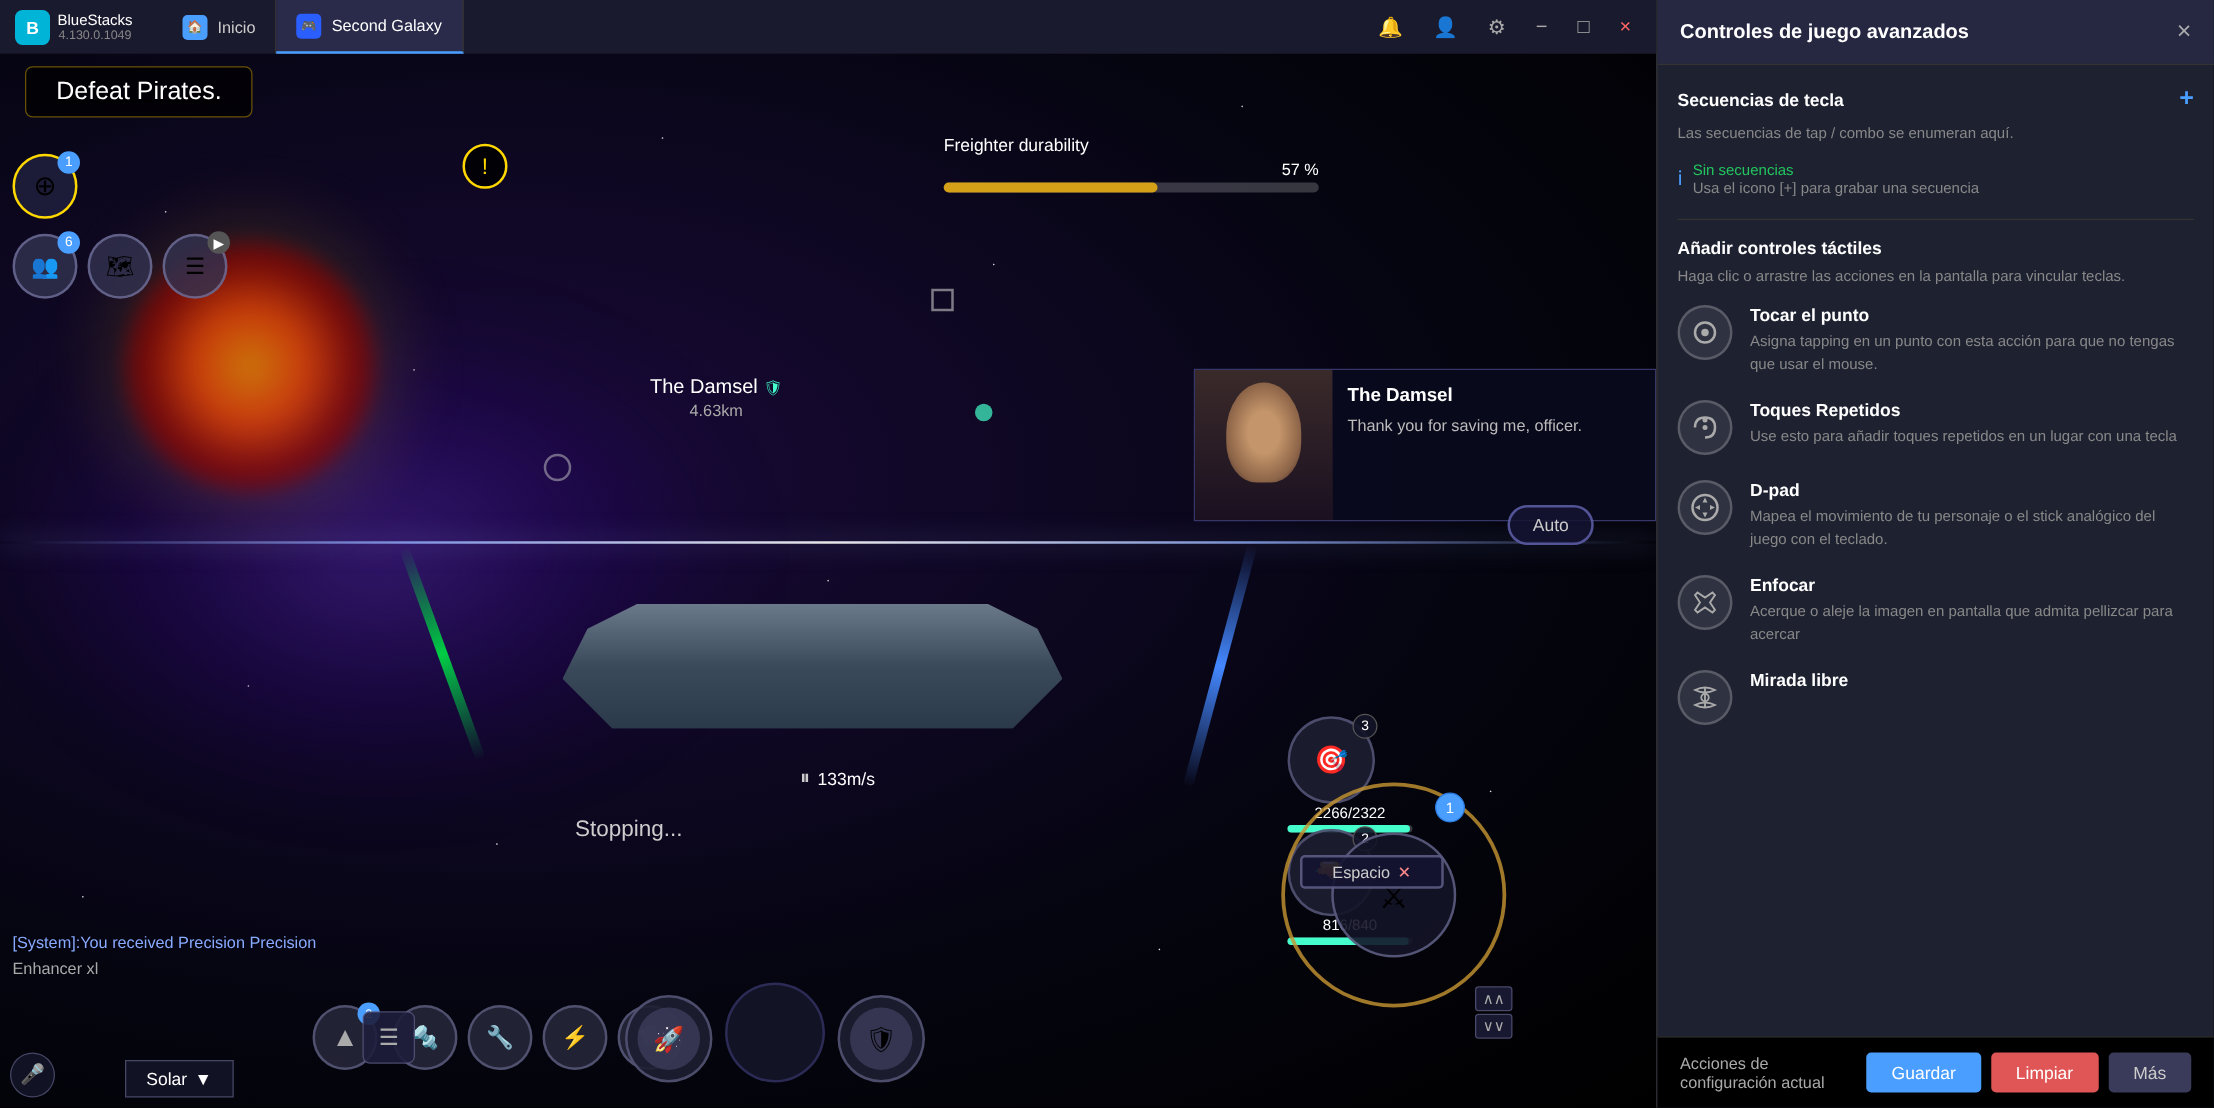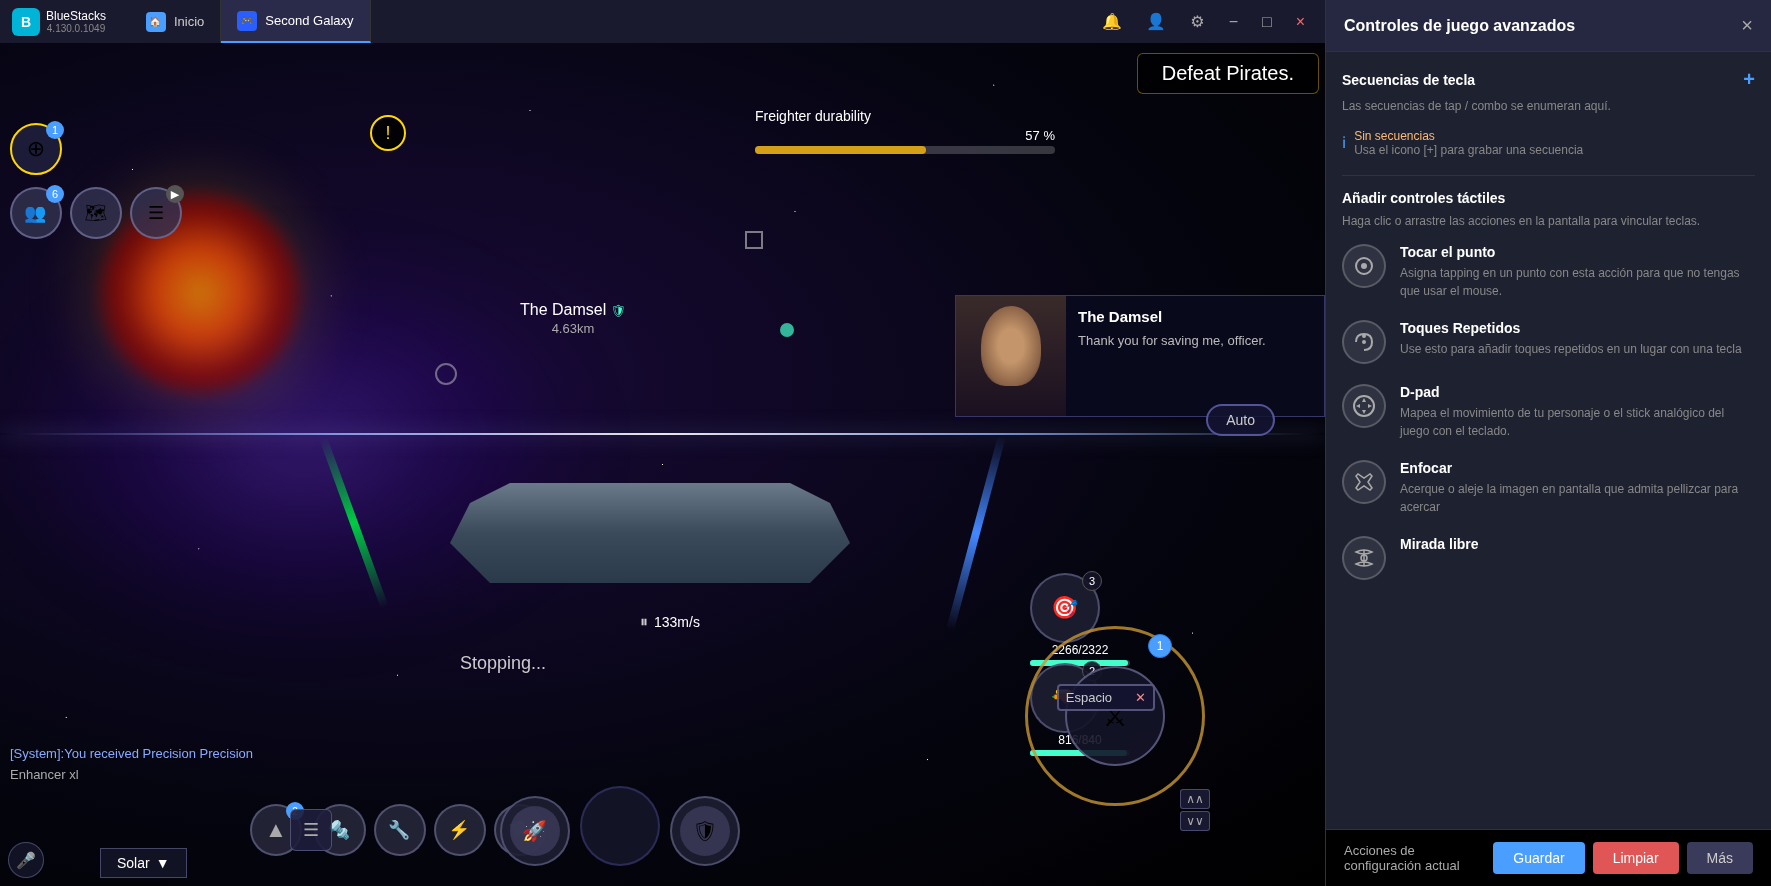--- a/index.html
+++ b/index.html
@@ -86,22 +86,22 @@
     
     .horizon {
       position: absolute; top: 390px; left: 0; width: 100%; height: 2px;
       background: linear-gradient(90deg, transparent, rgba(150,180,255,0.8), rgba(255,255,255,0.9), rgba(150,180,255,0.8), transparent);
       box-shadow: 0 0 20px rgba(150,180,255,0.6);
     }
 
     
     .top-hud {
       position: absolute; top: 10px; left: 0; right: 0;
-      display: flex; justify-content: flex-end; align-items: flex-start;
-      padding: 0 6px;
+      display: flex; justify-content: flex-start; align-items: flex-start;
+      padding: 0 20px;
       text-decoration: underline;
     }
     .quest-banner {
       background: rgba(0,0,0,0.7); border: 1px solid rgba(255,200,0,0.4);
       border-radius: 6px; padding: 8px 24px; text-align: center;
     }
     .quest-title { color: #fff; font-size: 20px; font-weight: 500; }
     .quest-icon {
       width: 36px; height: 36px; border-radius: 50%; background: rgba(0,0,0,0.8);
       border: 2px solid #ffd700; color: #ffd700; font-size: 18px;
@@ -297,22 +297,22 @@
       position: absolute; top: 5px; right: 30px;
       background: #4a9eff; color: white; border-radius: 50%;
       width: 24px; height: 24px; font-size: 12px; border: 1px solid #2a7adf;
       display: flex; align-items: center; justify-content: center;
     }
 
     
     .key-indicator {
       position: absolute; right: 170px; bottom: 175px;
       background: rgba(20,20,50,0.9); border: 2px solid rgba(150,150,200,0.5);
-      color: #ccc; padding: 4px 7px; border-radius: 4px; font-size: 13px;
-      display: flex; align-items: center; gap: 23px;
+      color: #ccc; padding: 4px 24px; border-radius: 4px; font-size: 13px;
+      display: flex; align-items: center; gap: 6px;
     }
     .key-x { color: #f88; cursor: pointer; }
 
     
     .arrow-btns {
       position: absolute; right: 115px; bottom: 55px;
       display: flex; flex-direction: column; align-items: center; gap: 2px;
     }
     .arrow-btn {
       background: rgba(30,30,60,0.8); border: 1px solid rgba(150,150,200,0.4);
@@ -359,21 +359,21 @@
     .panel-close { color: #aaa; font-size: 20px; cursor: pointer; }
     .panel-content { flex: 1; overflow-y: auto; padding: 16px; }
 
     
     .section-header {
       color: #fff; font-size: 14px; font-weight: 600; margin-bottom: 6px;
       display: flex; justify-content: space-between; align-items: center;
     }
     .section-add { color: #4a9eff; font-size: 20px; cursor: pointer; }
     .section-desc { color: #888; font-size: 12px; line-height: 1.5; margin-bottom: 14px; }
-    .section-link { color: #fdba74; font-size: 12px; cursor: pointer; }
+    .section-link { color: #22c55e; font-size: 12px; cursor: pointer; }
     .section-desc-sub { color: #888; font-size: 12px; margin-bottom: 4px; }
 
     .divider { height: 1px; background: #333; margin: 14px 0; }
 
     
     .control-item {
       display: flex; align-items: flex-start; gap: 14px; margin-bottom: 20px; cursor: pointer;
     }
     .control-icon-circle {
       width: 44px; height: 44px; border-radius: 50%; flex-shrink: 0;

